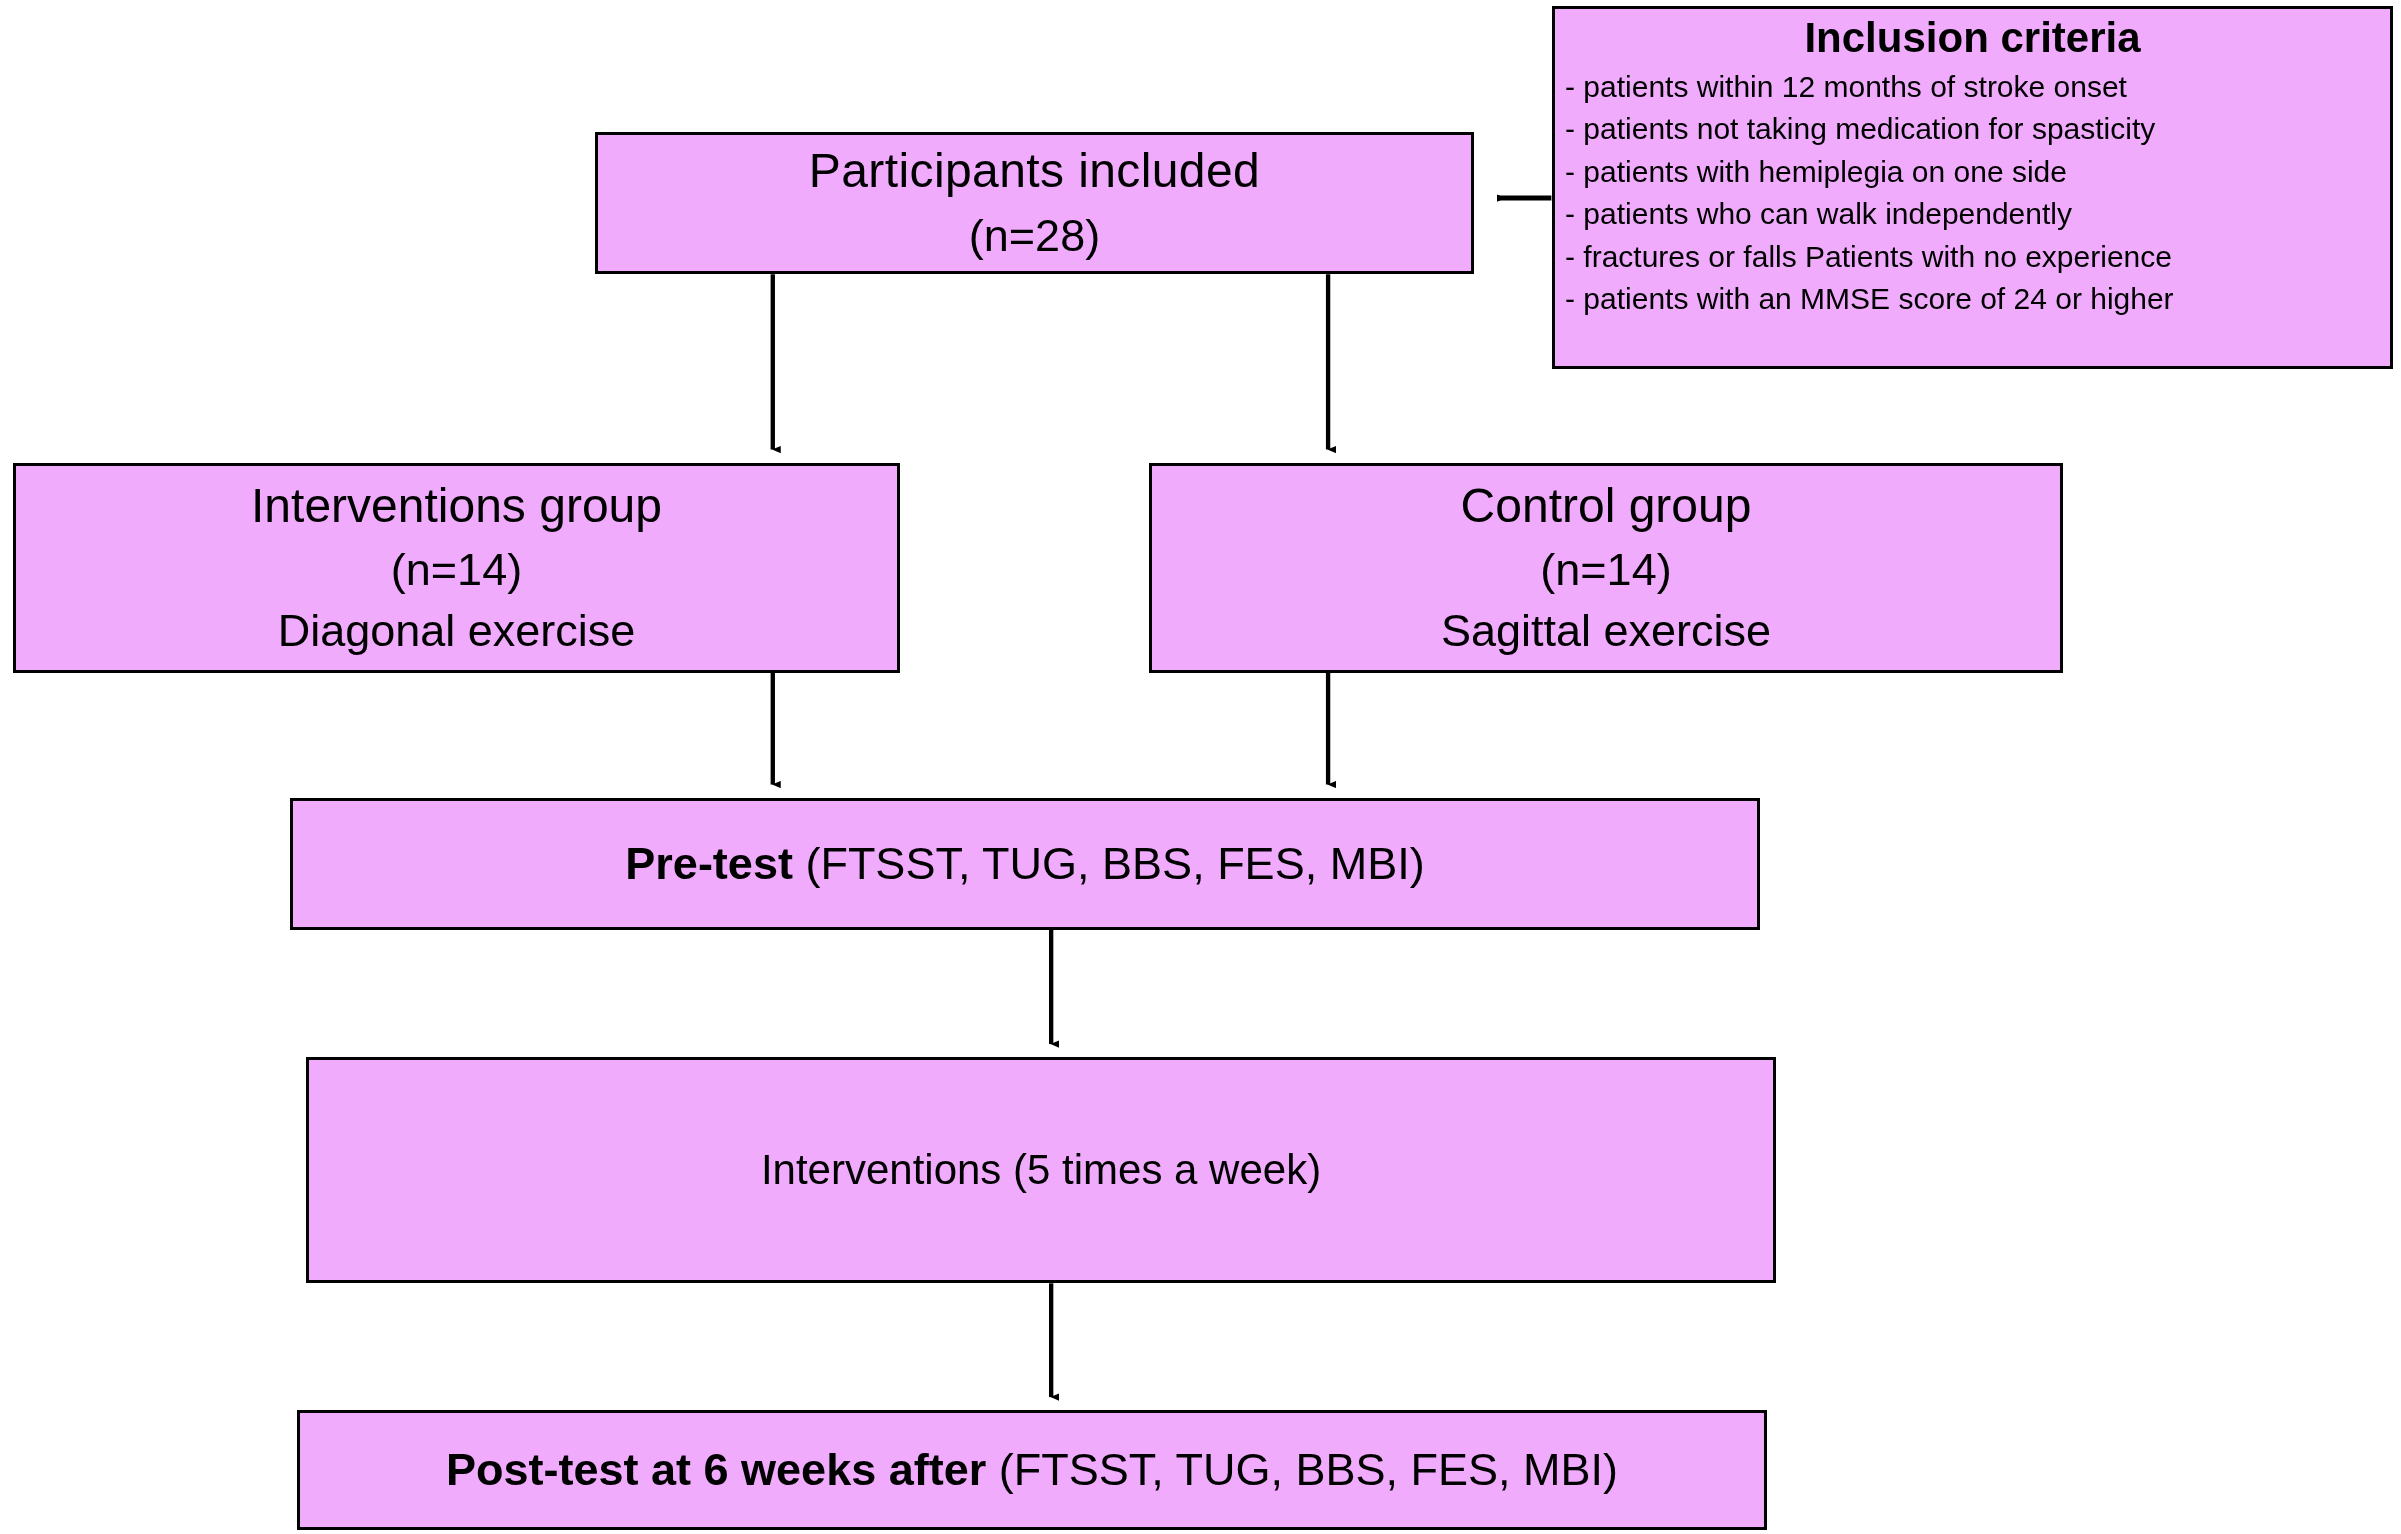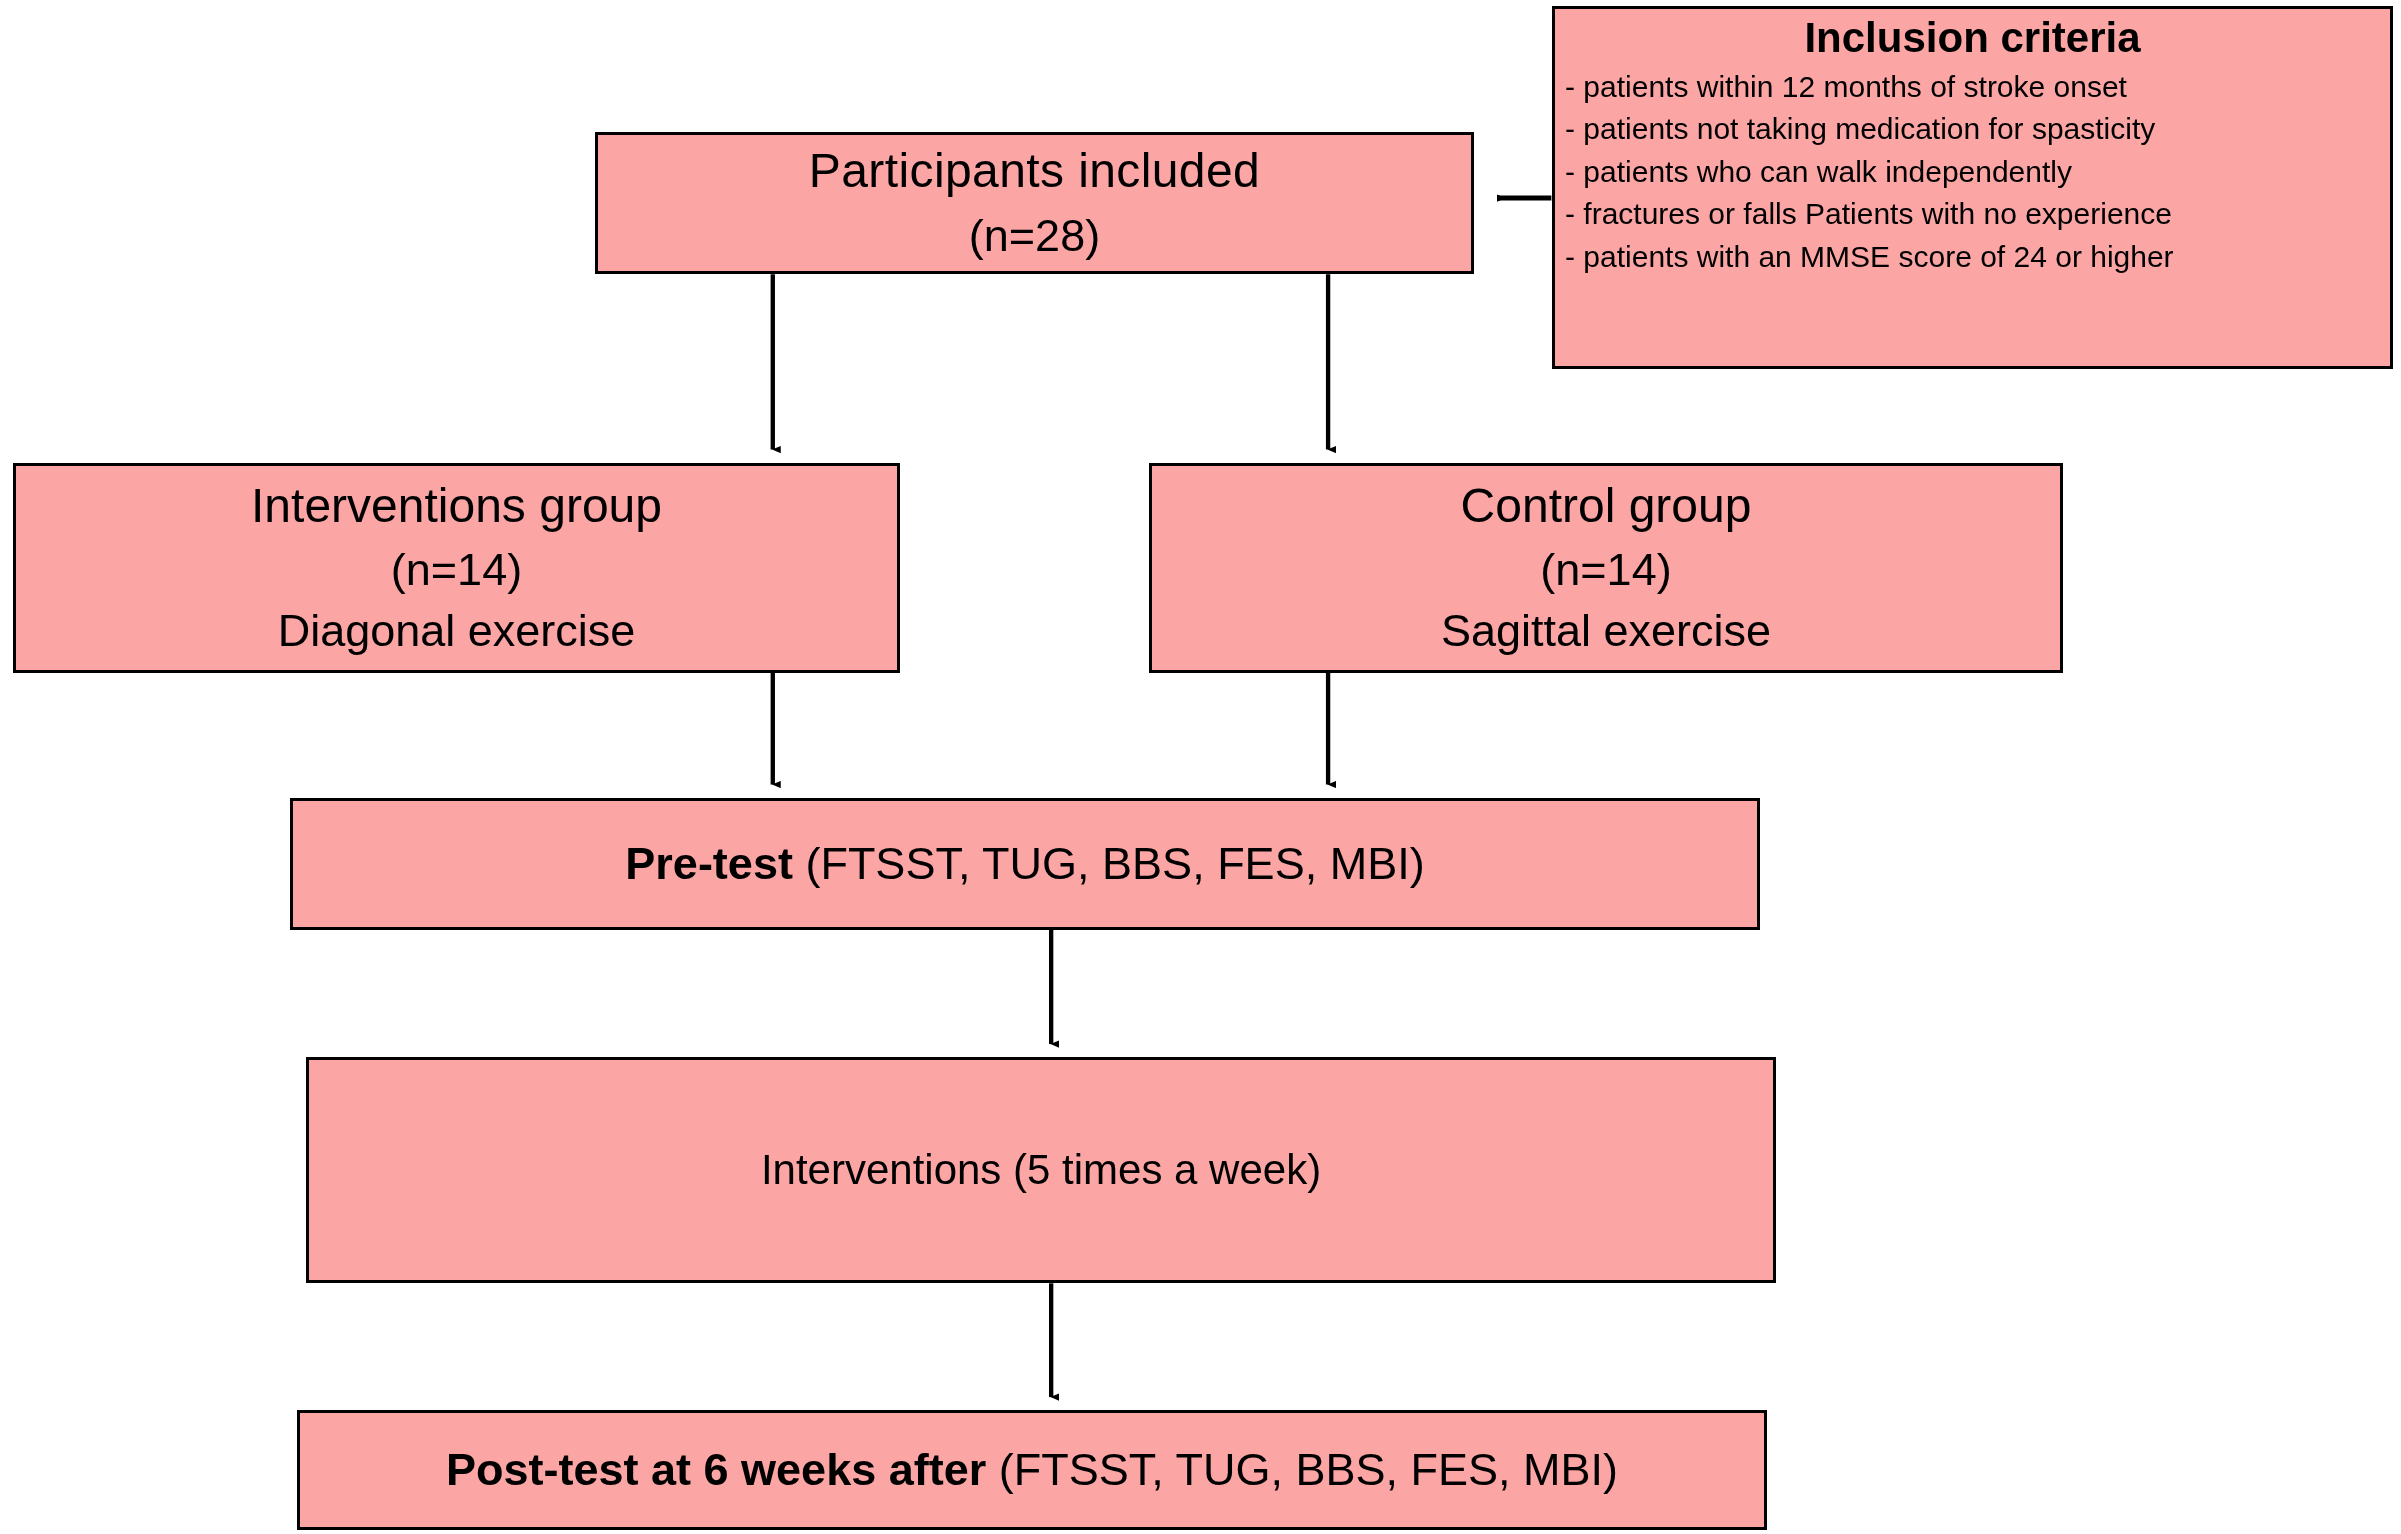--- a/index.html
+++ b/index.html
@@ -14,21 +14,21 @@
     height: 1535px;
     background: #ffffff;
     font-family: "Liberation Sans", sans-serif;
     color: #000000;
     overflow: hidden;
   }
   .node {
     position: absolute;
     box-sizing: border-box;
     border: 3.6px solid #000000;
-    background: #fca5a5;
+    background: #f0abfc;
     display: flex;
     flex-direction: column;
     align-items: center;
     justify-content: center;
     text-align: center;
     line-height: 1.30;
   }
   .line-bold {
     font-weight: normal;
   }
@@ -161,20 +161,21 @@
   <div class="node" id="node-participants">
     <div class="line-bold">Participants included</div>
     <div class="line-reg">(n=28)</div>
   </div>
 
   <div class="node" id="node-inclusion">
     <div class="incl-title">Inclusion criteria</div>
     <div class="incl-list">
       <div class="incl-item">- patients within 12 months of stroke onset</div>
       <div class="incl-item">- patients not taking medication for spasticity</div>
+      <div class="incl-item">- patients with hemiplegia on one side</div>
       <div class="incl-item">- patients who can walk independently</div>
       <div class="incl-item">- fractures or falls Patients with no experience</div>
       <div class="incl-item">- patients with an MMSE score of 24 or higher</div>
     </div>
   </div>
 
   <div class="node" id="node-exp">
     <div class="line-bold">Interventions group</div>
     <div class="line-reg">(n=14)</div>
     <div class="line-reg">Diagonal exercise</div>

